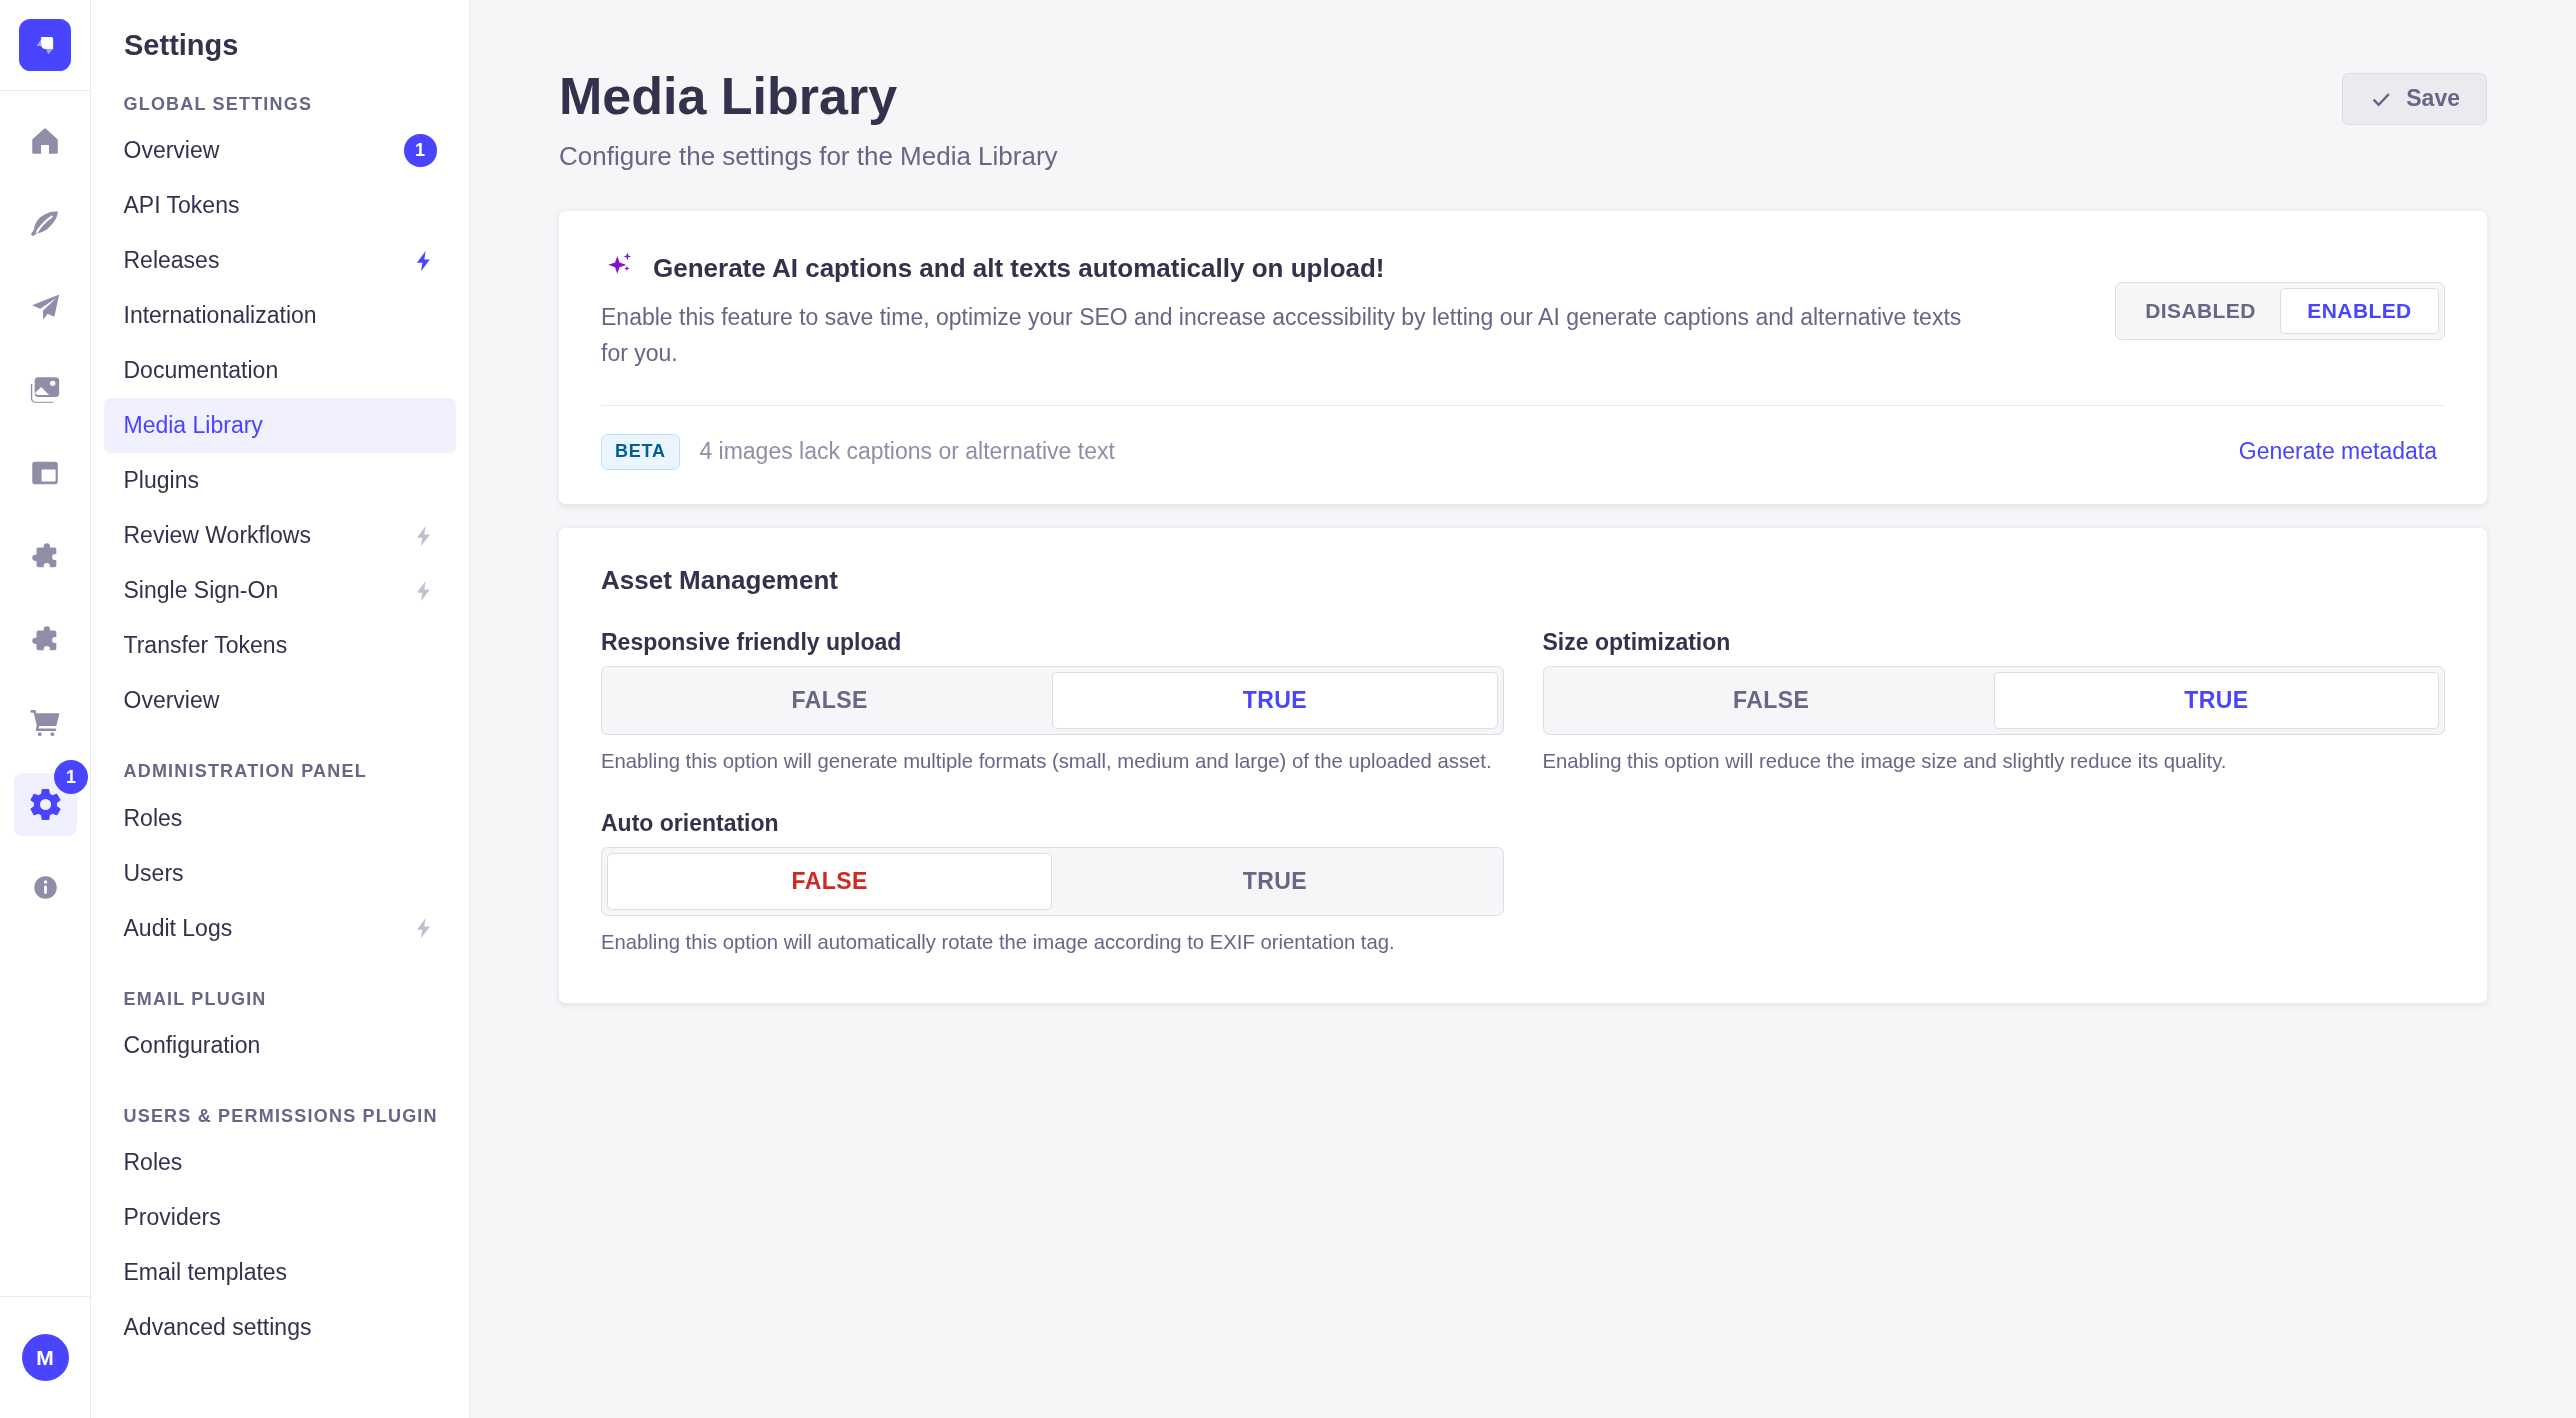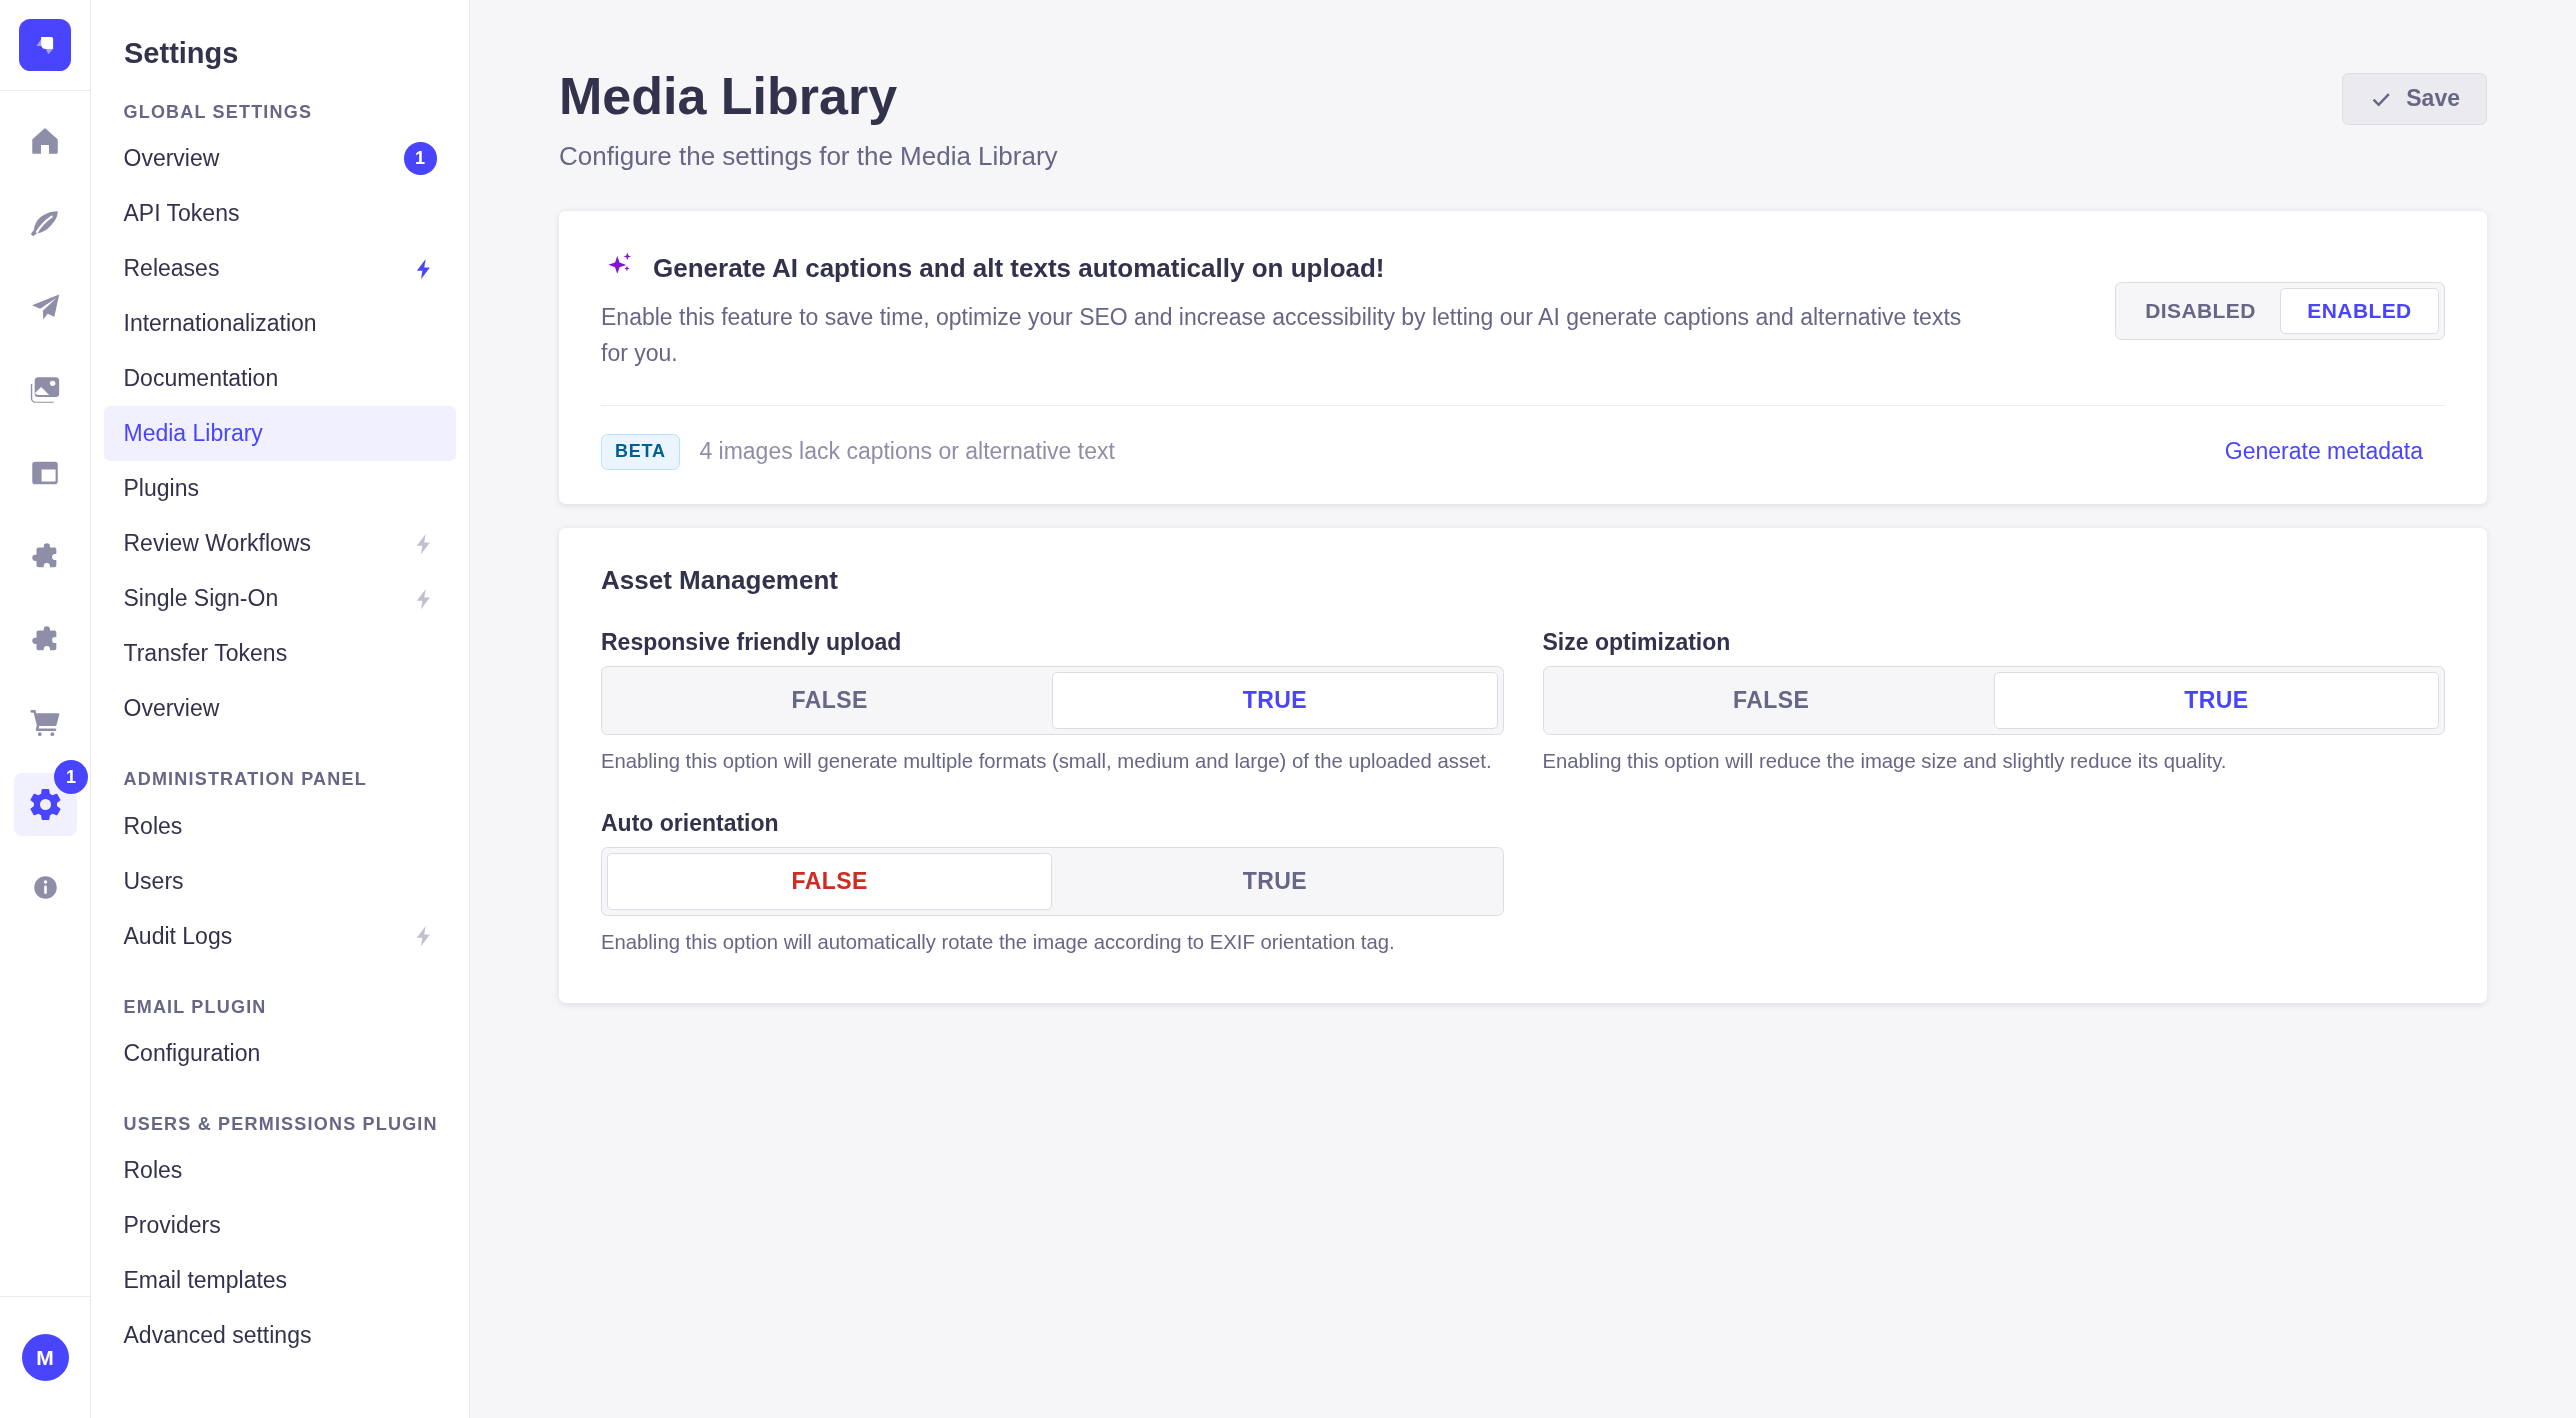--- a/index.html
+++ b/index.html
@@ -56,21 +56,21 @@
     color:#fff; font-weight:bold; font-size:21px;
     display:flex; align-items:center; justify-content:center;
     font-family:"Liberation Sans", sans-serif;
   }
 
   
   .subnav {
     width:379px; flex-shrink:0; background:#fff;
     border-right:0.8px solid #eaeaef; overflow:hidden;
   }
-  .subnav-header { padding:37px 33px 21px 33px; }
+  .subnav-header { padding:29px 33px 21px 33px; }
   .subnav-title { font-size:29px; font-weight:bold; color:#32324d; }
   .subnav-list { padding:0 13px; list-style:none; }
   .section + .section { margin-top:33px; }
   .section-label {
     display:block; font-size:18px; font-weight:bold; letter-spacing:1.2px;
     color:#666687; margin:11.4px 0 8.1px 19.5px;
   }
   .section ul { list-style:none; }
   .nav-item {
     display:flex; align-items:center; justify-content:space-between;
@@ -117,21 +117,21 @@
     font-weight:bold; color:#666687; letter-spacing:0.4px; cursor:pointer;
     border:0.8px solid transparent; border-radius:4.9px;
   }
   .seg-opt.selected { background:#fff; border-color:#dcdce4; }
   .seg-opt.selected.on { color:#4945ff; }
   .seg-opt.selected.off { color:#d02b20; }
   .ai-seg { flex-shrink:0; }
   .ai-seg .seg-opt { width:159px; height:46px; font-size:21px; }
 
   .ai-divider { border:none; border-top:0.8px solid #eaeaef; margin:0 42px; }
-  .ai-bottom { display:flex; align-items:center; justify-content:space-between; padding:28px 64px 34px 42px; }
+  .ai-bottom { display:flex; align-items:center; justify-content:space-between; padding:28px 50px 34px 42px; }
   .ai-bottom-left { display:flex; align-items:center; gap:19.5px; }
   .beta {
     background:#eaf5ff; border:0.8px solid #b8e1ff; color:#006096;
     font-size:18px; font-weight:bold; letter-spacing:0.8px;
     padding:6.5px 13px; border-radius:6.5px;
   }
   .status { font-size:23px; color:#8e8ea9; }
   .link { font-size:23px; color:#4945ff; text-decoration:none; cursor:pointer; }
 
   .asset-card { margin-top:24.4px; padding:37px 42px 46px 42px; }

